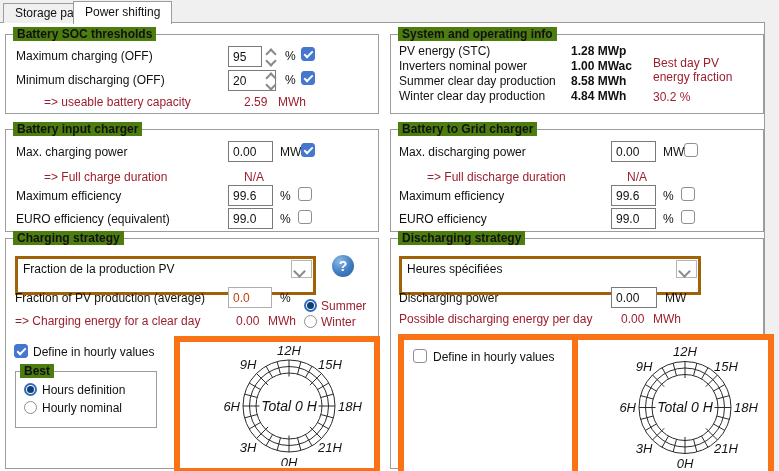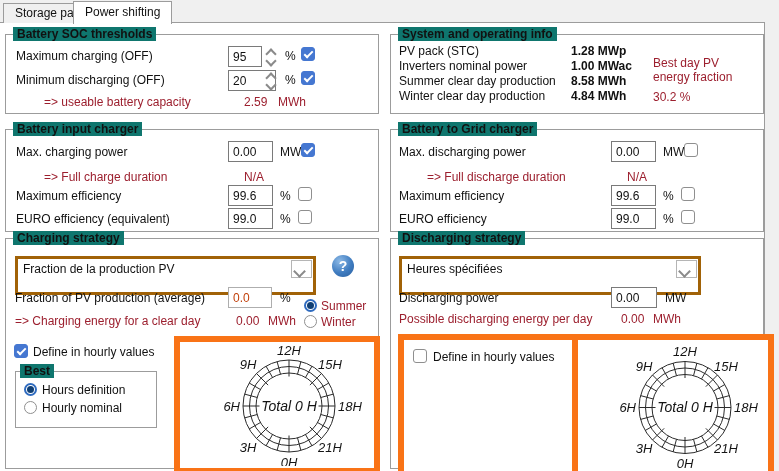--- a/index.html
+++ b/index.html
@@ -7,21 +7,21 @@
     width:779px;height:471px;position:relative;overflow:hidden;
     background:#f0f0f0;color:#111;
     font-family:"Liberation Sans", sans-serif;font-size:12px;
   }
   .content{position:absolute;left:0;top:22px;width:765px;height:449px;
     background:#fff;border-top:1px solid #9c9c9c;border-right:1px solid #9c9c9c;box-sizing:border-box}
   .tab{position:absolute;top:3px;height:19px;line-height:19px;padding:0 11px;
     background:#f0f0f0;border:1px solid #9c9c9c;border-bottom:none;z-index:1;cursor:default;white-space:nowrap}
   .tab.active{top:1px;height:22px;line-height:21px;background:#fff;z-index:3}
   .group{position:absolute;border:1px solid #9c9c9c;background:#fff}
-  .gtitle{position:absolute;top:-8px;left:7px;background:#0f766e;padding:0 4px;
+  .gtitle{position:absolute;top:-8px;left:7px;background:#4d7c0f;padding:0 4px;
     font-weight:bold;white-space:nowrap}
   .lbl{position:absolute;white-space:nowrap}
   .red{color:#9c1f2e}
   .bold{font-weight:bold}
   .ctr{text-align:left}
   .tin{position:absolute;height:21px;border:1px solid #7a7a7a;background:#fff;
     font-family:inherit;font-size:12px;color:#111;padding:0 4px;box-sizing:border-box;outline:none}
   .tin.dim{color:#c2410c;border-color:#aeaeae}
   
   .spin{position:absolute;width:14px;height:21px}
@@ -79,21 +79,21 @@
       </span>
     <span class="lbl" style="left:279px;top:38px">%</span>
     <span class="cb on" style="left:295px;top:36px"></span>
     <span class="lbl red" style="left:38px;top:60px">=&gt; useable battery capacity</span>
     <span class="lbl red" style="left:238px;top:60px">2.59</span>
     <span class="lbl red" style="left:272px;top:60px">MWh</span>
   </div>
 
   <div class="group" style="left:390px;top:11px;width:372px;height:78px">
     <span class="gtitle">System and operating info</span>
-    <span class="lbl" style="left:8px;top:9px">PV pack (STC)</span>
+    <span class="lbl" style="left:8px;top:9px">PV energy (STC)</span>
     <span class="lbl bold" style="left:180px;top:9px">1.28 MWp</span>
     <span class="lbl" style="left:8px;top:24px">Inverters nominal power</span>
     <span class="lbl bold" style="left:180px;top:24px">1.00 MWac</span>
     <span class="lbl" style="left:8px;top:39px">Summer clear day production</span>
     <span class="lbl bold" style="left:180px;top:39px">8.58 MWh</span>
     <span class="lbl" style="left:8px;top:54px">Winter clear day production</span>
     <span class="lbl bold" style="left:180px;top:54px">4.84 MWh</span>
     <div class="lbl red ctr" style="left:262px;top:21px;width:102px">
       <div>Best day PV</div>
       <div>energy fraction</div>

